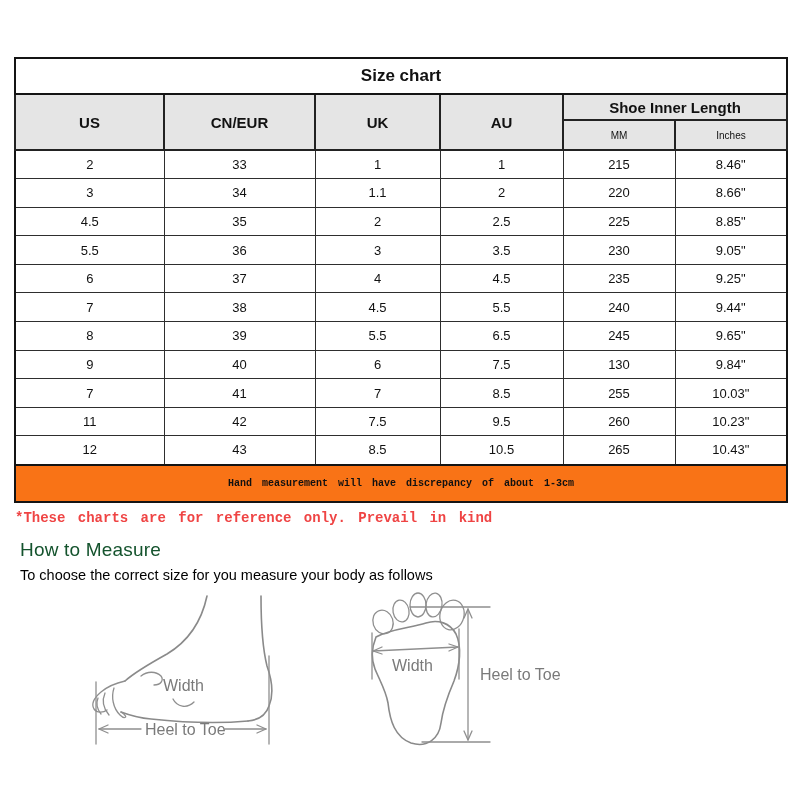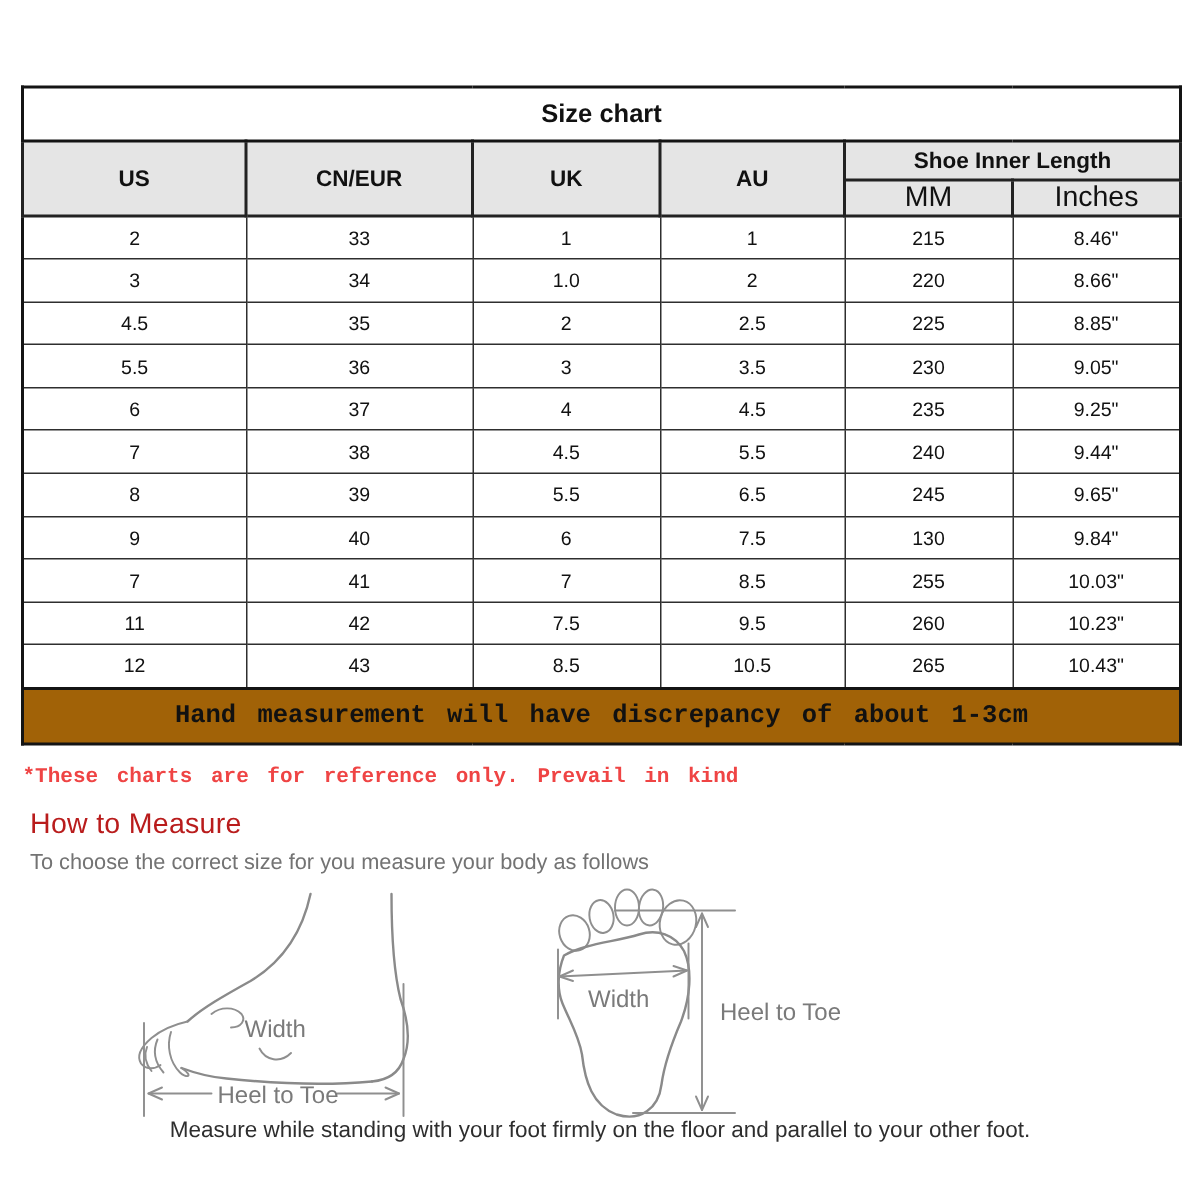--- a/index.html
+++ b/index.html
@@ -20,42 +20,42 @@
   }
   tr.title-row th {
     height: 36px; font-size: 17px; font-weight: bold; background: #fff;
     border: 2px solid #141414;
   }
   tr.head-row th, tr.sub-row th {
     background: #e5e5e5; border: 2px solid #222;
   }
   tr.head-row th { height: 26px; font-size: 15px; font-weight: bold; }
   tr.head-row th.inner-top { height: 26px; }
-  tr.sub-row th { height: 16px; font-size: 19px; font-weight: normal; }
+  tr.sub-row th { height: 30px; font-size: 10px; font-weight: normal; }
   tbody td { height: 28.6px; font-size: 13px; background: #fff; }
   tfoot td.note-cell {
-    height: 37px; background: #a16207;
+    height: 37px; background: #f97316;
     font-family: "Liberation Mono", monospace; font-weight: bold;
-    font-size: 17px; letter-spacing: 0px; word-spacing: 4px;
+    font-size: 10px; letter-spacing: 0px; word-spacing: 4px;
     border: 2px solid #141414;
   }
 
   
   .ref-note {
     position: absolute; left: 15px; top: 510px;
     font-family: "Liberation Mono", monospace; font-weight: bold;
     font-size: 14px; word-spacing: 4px; color: #ef4444; white-space: nowrap;
   }
   .measure-heading {
     position: absolute; left: 20px; top: 539px;
-    font-size: 19px; color: #b91c1c; letter-spacing: 0.2px;
+    font-size: 19px; color: #14532d; letter-spacing: 0.2px;
   }
   .measure-sub {
     position: absolute; left: 20px; top: 567px;
-    font-size: 14.5px; color: #737373;
+    font-size: 14.5px; color: #000000;
   }
   .bottom-caption {
     position: absolute; left: 0; top: 745px; width: 800px;
     text-align: center; font-size: 15px; color: #2e2e2e;
   }
 
   
   .diagram { position: absolute; }
   .diagram svg { display: block; }
   .sketch { stroke: #8a8a8a; fill: none; stroke-width: 1.6; stroke-linecap: round; stroke-linejoin: round; }
@@ -97,21 +97,21 @@
           <td>2</td>
           <td>33</td>
           <td>1</td>
           <td>1</td>
           <td>215</td>
           <td>8.46"</td>
         </tr>
         <tr>
           <td>3</td>
           <td>34</td>
-          <td>1.0</td>
+          <td>1.1</td>
           <td>2</td>
           <td>220</td>
           <td>8.66"</td>
         </tr>
         <tr>
           <td>4.5</td>
           <td>35</td>
           <td>2</td>
           <td>2.5</td>
           <td>225</td>
@@ -248,15 +248,14 @@
         <path class="sketch-thin" d="M62,157 L130,157"></path>
         <path class="sketch-thin" d="M108,24 L108,155"></path>
         <path class="sketch-thin" d="M108,24 L104,33 M108,24 L112,33"></path>
         <path class="sketch-thin" d="M108,155 L104,146 M108,155 L112,146"></path>
       </g>
       <text class="diag-label" x="32" y="86">Width</text>
       <text class="diag-label" x="120" y="95">Heel to Toe</text>
     </svg>
   </div>
 
-  <div class="bottom-caption">Measure while standing with your foot firmly on the floor and parallel to your other foot.</div>
 
 </div>
 
 </body></html>

